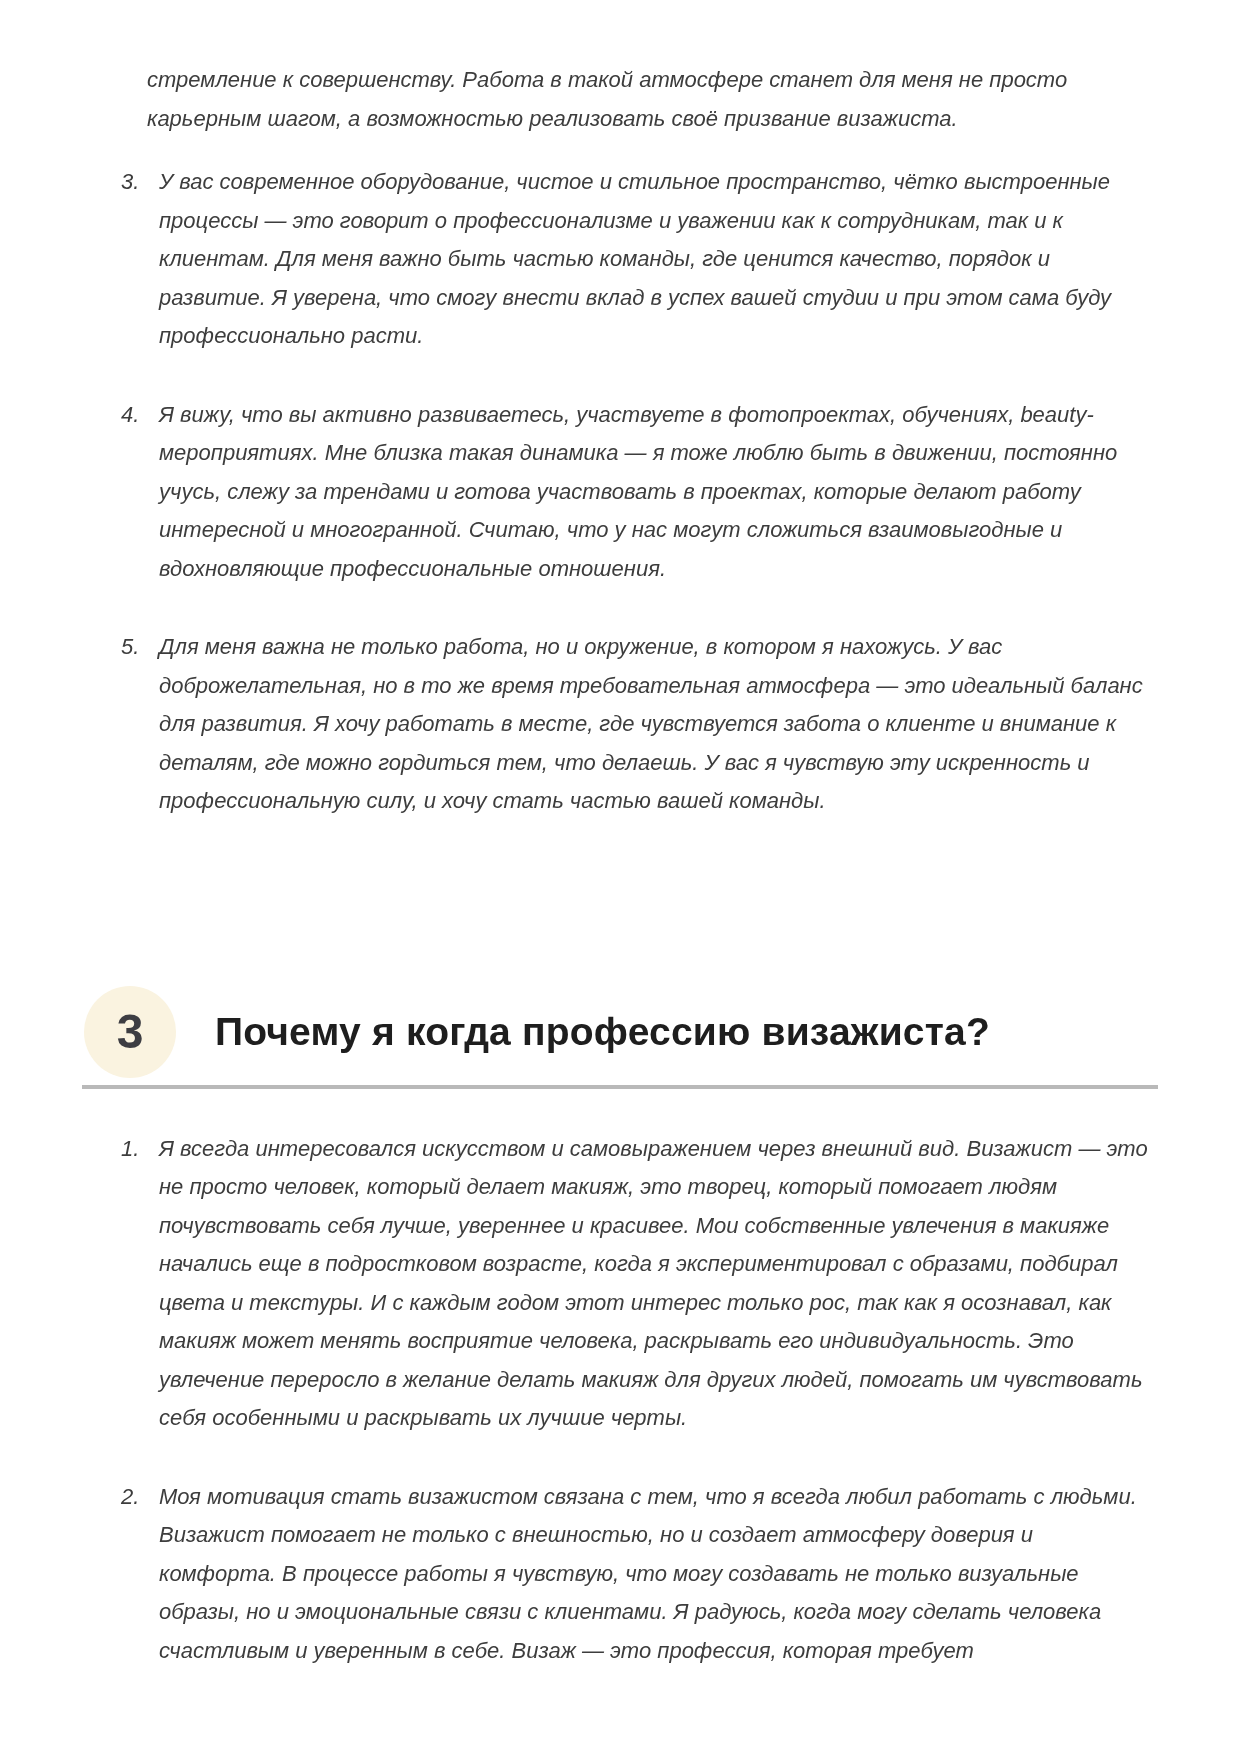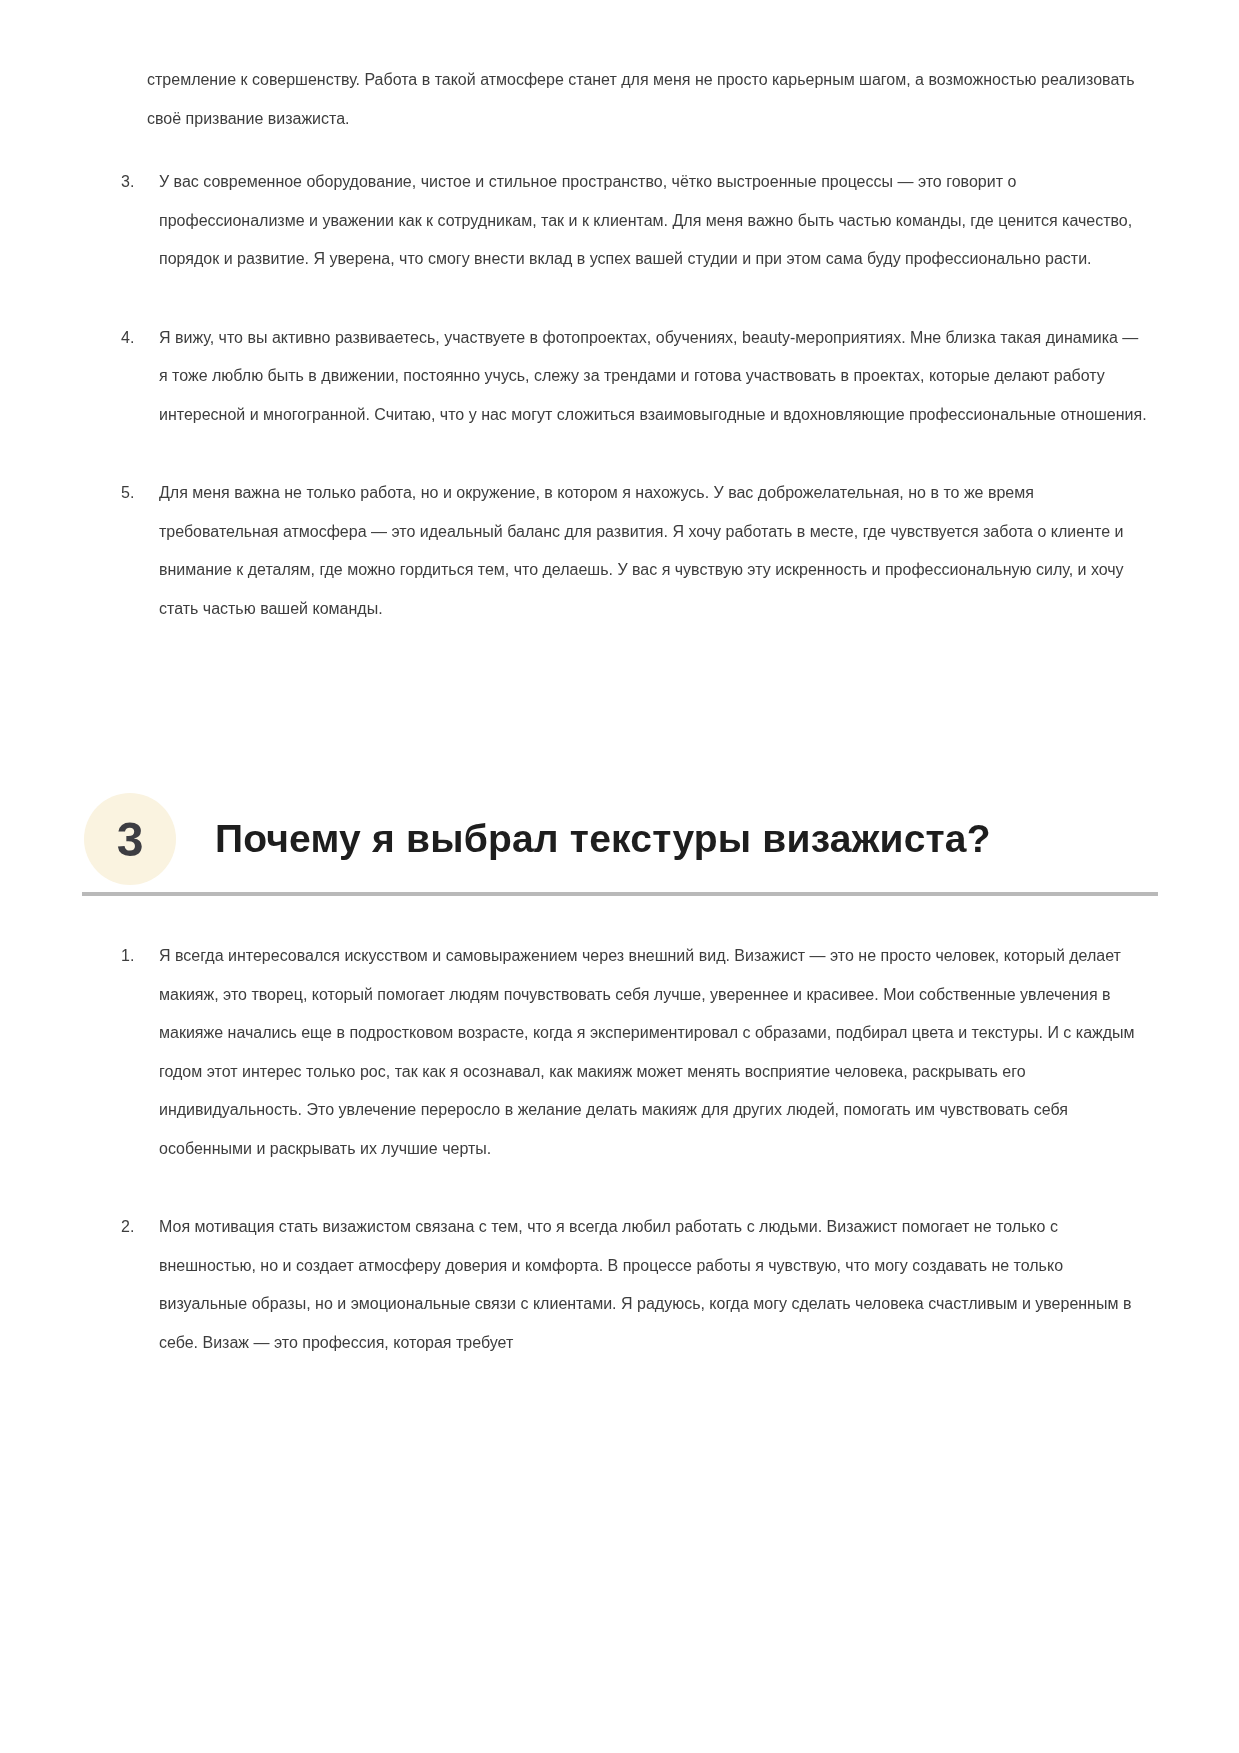--- a/index.html
+++ b/index.html
@@ -14,23 +14,24 @@
     color: #3d3d3d;
     overflow: hidden;
   }
   .doc {
     padding-top: 61px;
     box-sizing: border-box;
     width: 1239px;
     height: 1753px;
   }
   .text {
-    font-size: 16px;
+    font-size: 22px;
     line-height: 38.5px;
     color: #3d3d3d;
+    font-style: italic;
   }
   p.cont {
     margin: 0 91px 0 147px;
   }
   ol.list {
     list-style: none;
     margin: 0;
     padding: 0 91px 0 121px;
   }
   ol.list-a { margin-top: 25px; }
@@ -99,21 +100,21 @@
     </li>
     <li class="li">
       <span class="num">5.</span>
       <span class="txt">Для меня важна не только работа, но и окружение, в котором я нахожусь. У вас доброжелательная, но в то же время требовательная атмосфера — это идеальный баланс для развития. Я хочу работать в месте, где чувствуется забота о клиенте и внимание к деталям, где можно гордиться тем, что делаешь. У вас я чувствую эту искренность и профессиональную силу, и хочу стать частью вашей команды.</span>
     </li>
   </ol>
 
   <div class="section-header">
     <div class="header-row">
       <div class="badge">3</div>
-      <h2 class="title">Почему я выбрал текстуры визажиста?</h2>
+      <h2 class="title">Почему я когда профессию визажиста?</h2>
     </div>
     <div class="hr"></div>
   </div>
 
   <ol class="list list-b text">
     <li class="li">
       <span class="num">1.</span>
       <span class="txt">Я всегда интересовался искусством и самовыражением через внешний вид. Визажист — это не просто человек, который делает макияж, это творец, который помогает людям почувствовать себя лучше, увереннее и красивее. Мои собственные увлечения в макияже начались еще в подростковом возрасте, когда я экспериментировал с образами, подбирал цвета и текстуры. И с каждым годом этот интерес только рос, так как я осознавал, как макияж может менять восприятие человека, раскрывать его индивидуальность. Это увлечение переросло в желание делать макияж для других людей, помогать им чувствовать себя особенными и раскрывать их лучшие черты.</span>
     </li>
     <li class="li">

